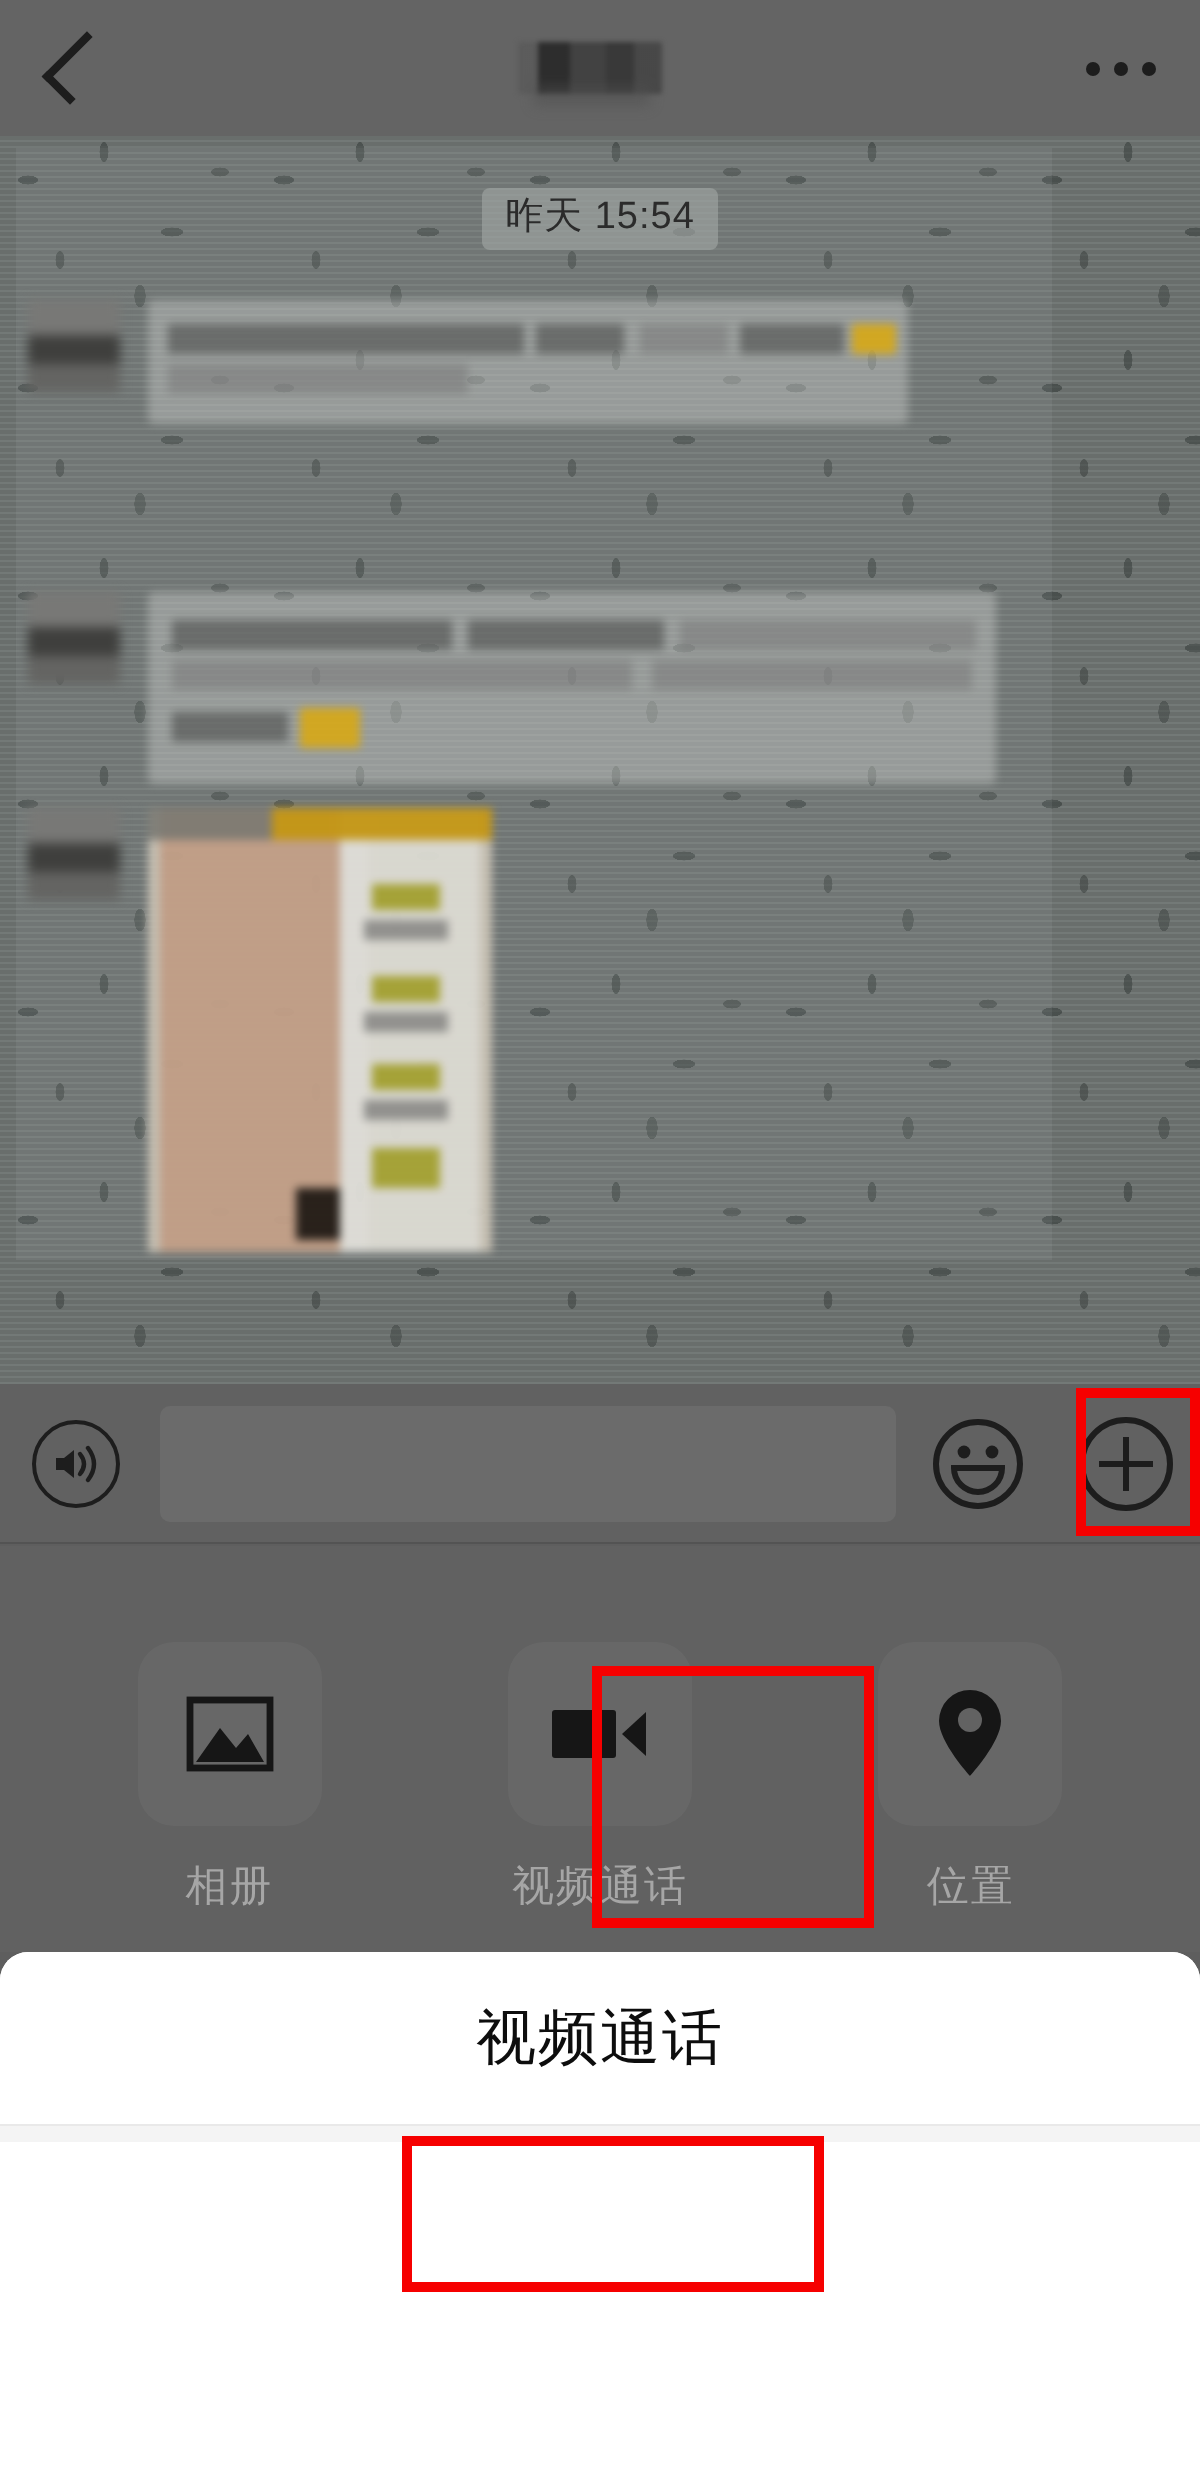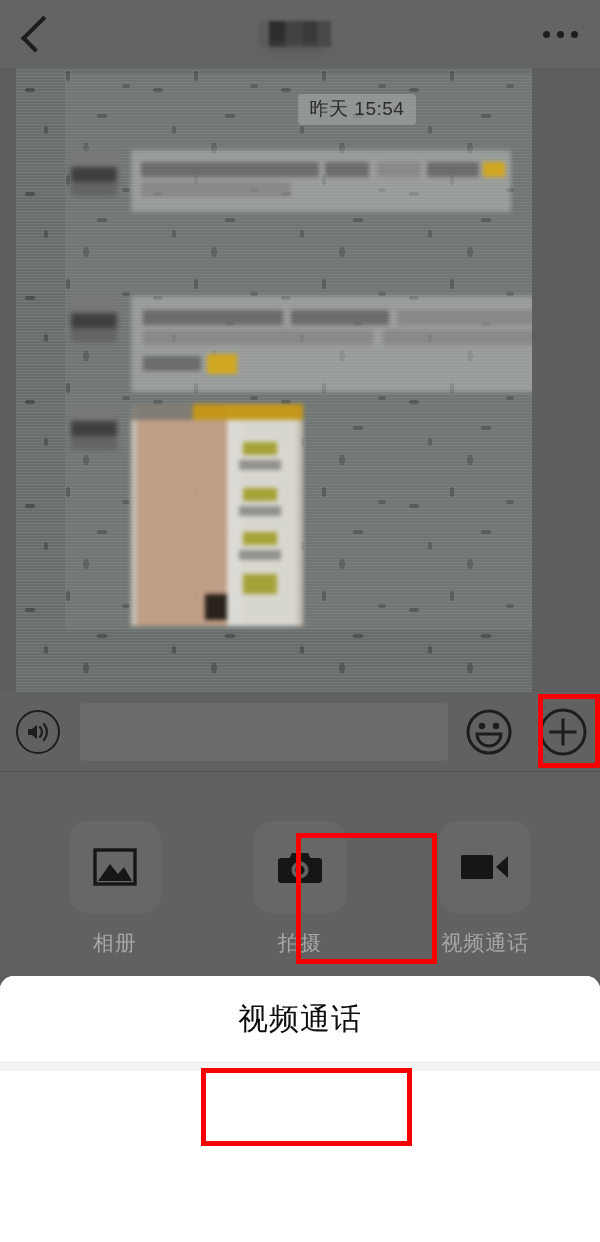--- a/index.html
+++ b/index.html
@@ -65,33 +65,32 @@
     width: 80px; height: 68px;
     display: flex; align-items: center; justify-content: center; gap: 7px;
   }
   .more-btn i {
     width: 7px; height: 7px; border-radius: 50%; background: #1d1d1d;
     display: block;
   }
 
   
   .chat-body {
-    position: absolute; left: 16px; top: 68px; width: 516px; height: 624px;
+    position: absolute; left: 0; top: 68px; width: 600px; height: 624px;
     background-color: #6c7270;
     background-image:
       radial-gradient(ellipse 9px 4px at 14px 22px, rgba(48,54,52,.55) 55%, transparent 57%),
       radial-gradient(ellipse 4px 9px at 52px 8px, rgba(48,54,52,.5) 55%, transparent 57%),
       radial-gradient(ellipse 10px 4px at 86px 48px, rgba(48,54,52,.5) 55%, transparent 57%),
       radial-gradient(ellipse 4px 8px at 30px 62px, rgba(48,54,52,.45) 55%, transparent 57%),
       radial-gradient(ellipse 8px 4px at 110px 18px, rgba(48,54,52,.45) 55%, transparent 57%),
       radial-gradient(ellipse 5px 10px at 70px 80px, rgba(48,54,52,.4) 55%, transparent 57%),
       repeating-linear-gradient(0deg, rgba(255,255,255,.05) 0px, rgba(255,255,255,.05) 1px, rgba(0,0,0,.03) 1px, rgba(0,0,0,.03) 3px);
     background-size: 128px 104px, 128px 104px, 128px 104px, 128px 104px, 128px 104px, 128px 104px, 100% 3px;
     overflow: hidden;
-    padding-left: 41px;
   }
   .chat-inner { position: relative; width: 600px; height: 624px; }
 
   .time-stamp {
     position: absolute; left: 0; right: 0; top: 26px;
     text-align: center;
   }
   .time-stamp span {
     display: inline-block;
     padding: 4px 12px 5px;
@@ -360,45 +359,44 @@
             <span>
               <svg class="icon-svg" width="44" height="40" viewBox="0 0 44 40" aria-hidden="true">
                 <rect x="2" y="3" width="40" height="34" fill="none" stroke="#161616" stroke-width="3.4"></rect>
                 <path d="M5 34 L17 17 L25 27 L31 20 L39 34 Z" fill="#161616"></path>
               </svg>
             </span>
           </div>
           <div class="attach-label">相册</div>
         </div>
 
-        <div class="attach-item">
-          <div class="attach-tile">
-            <span>
-              <svg class="icon-svg" width="46" height="38" viewBox="0 0 46 38" aria-hidden="true">
-                <path d="M15 5 L31 5 L33.5 10 L42 10 A3 3 0 0 1 45 13 L45 32 A3 3 0 0 1 42 35 L4 35 A3 3 0 0 1 1 32 L1 13 A3 3 0 0 1 4 10 L12.5 10 Z" fill="#161616"></path>
-                <circle cx="23" cy="22" r="8.5" fill="#626262"></circle>
-                <circle cx="23" cy="22" r="4.6" fill="#161616"></circle>
-              </svg>
-            </span>
-          </div>
-          <div class="attach-label">拍摄</div>
-        </div>
 
         <div class="attach-item">
           <div class="attach-tile">
             <span>
               <svg class="icon-svg" width="50" height="32" viewBox="0 0 50 32" aria-hidden="true">
                 <rect x="1" y="4" width="32" height="24" rx="1.5" fill="#161616"></rect>
                 <path d="M36 16 L48 5 L48 27 Z" fill="#161616"></path>
               </svg>
             </span>
           </div>
           <div class="attach-label">视频通话</div>
         </div>
 
+        <div class="attach-item">
+          <div class="attach-tile">
+            <span>
+              <svg class="icon-svg" width="36" height="46" viewBox="0 0 36 46" aria-hidden="true">
+                <path d="M18 1 A15.5 15.5 0 0 0 2.5 16.5 C2.5 27 18 44 18 44 C18 44 33.5 27 33.5 16.5 A15.5 15.5 0 0 0 18 1 Z" fill="#161616"></path>
+                <circle cx="18" cy="16" r="6" fill="#626262"></circle>
+              </svg>
+            </span>
+          </div>
+          <div class="attach-label">位置</div>
+        </div>
 
       </div>
     </div>
   </div>
 
   <div class="sheet">
     <div class="sheet-row">
       <span>视频通话</span>
     </div>
     <div class="sheet-div"></div>

